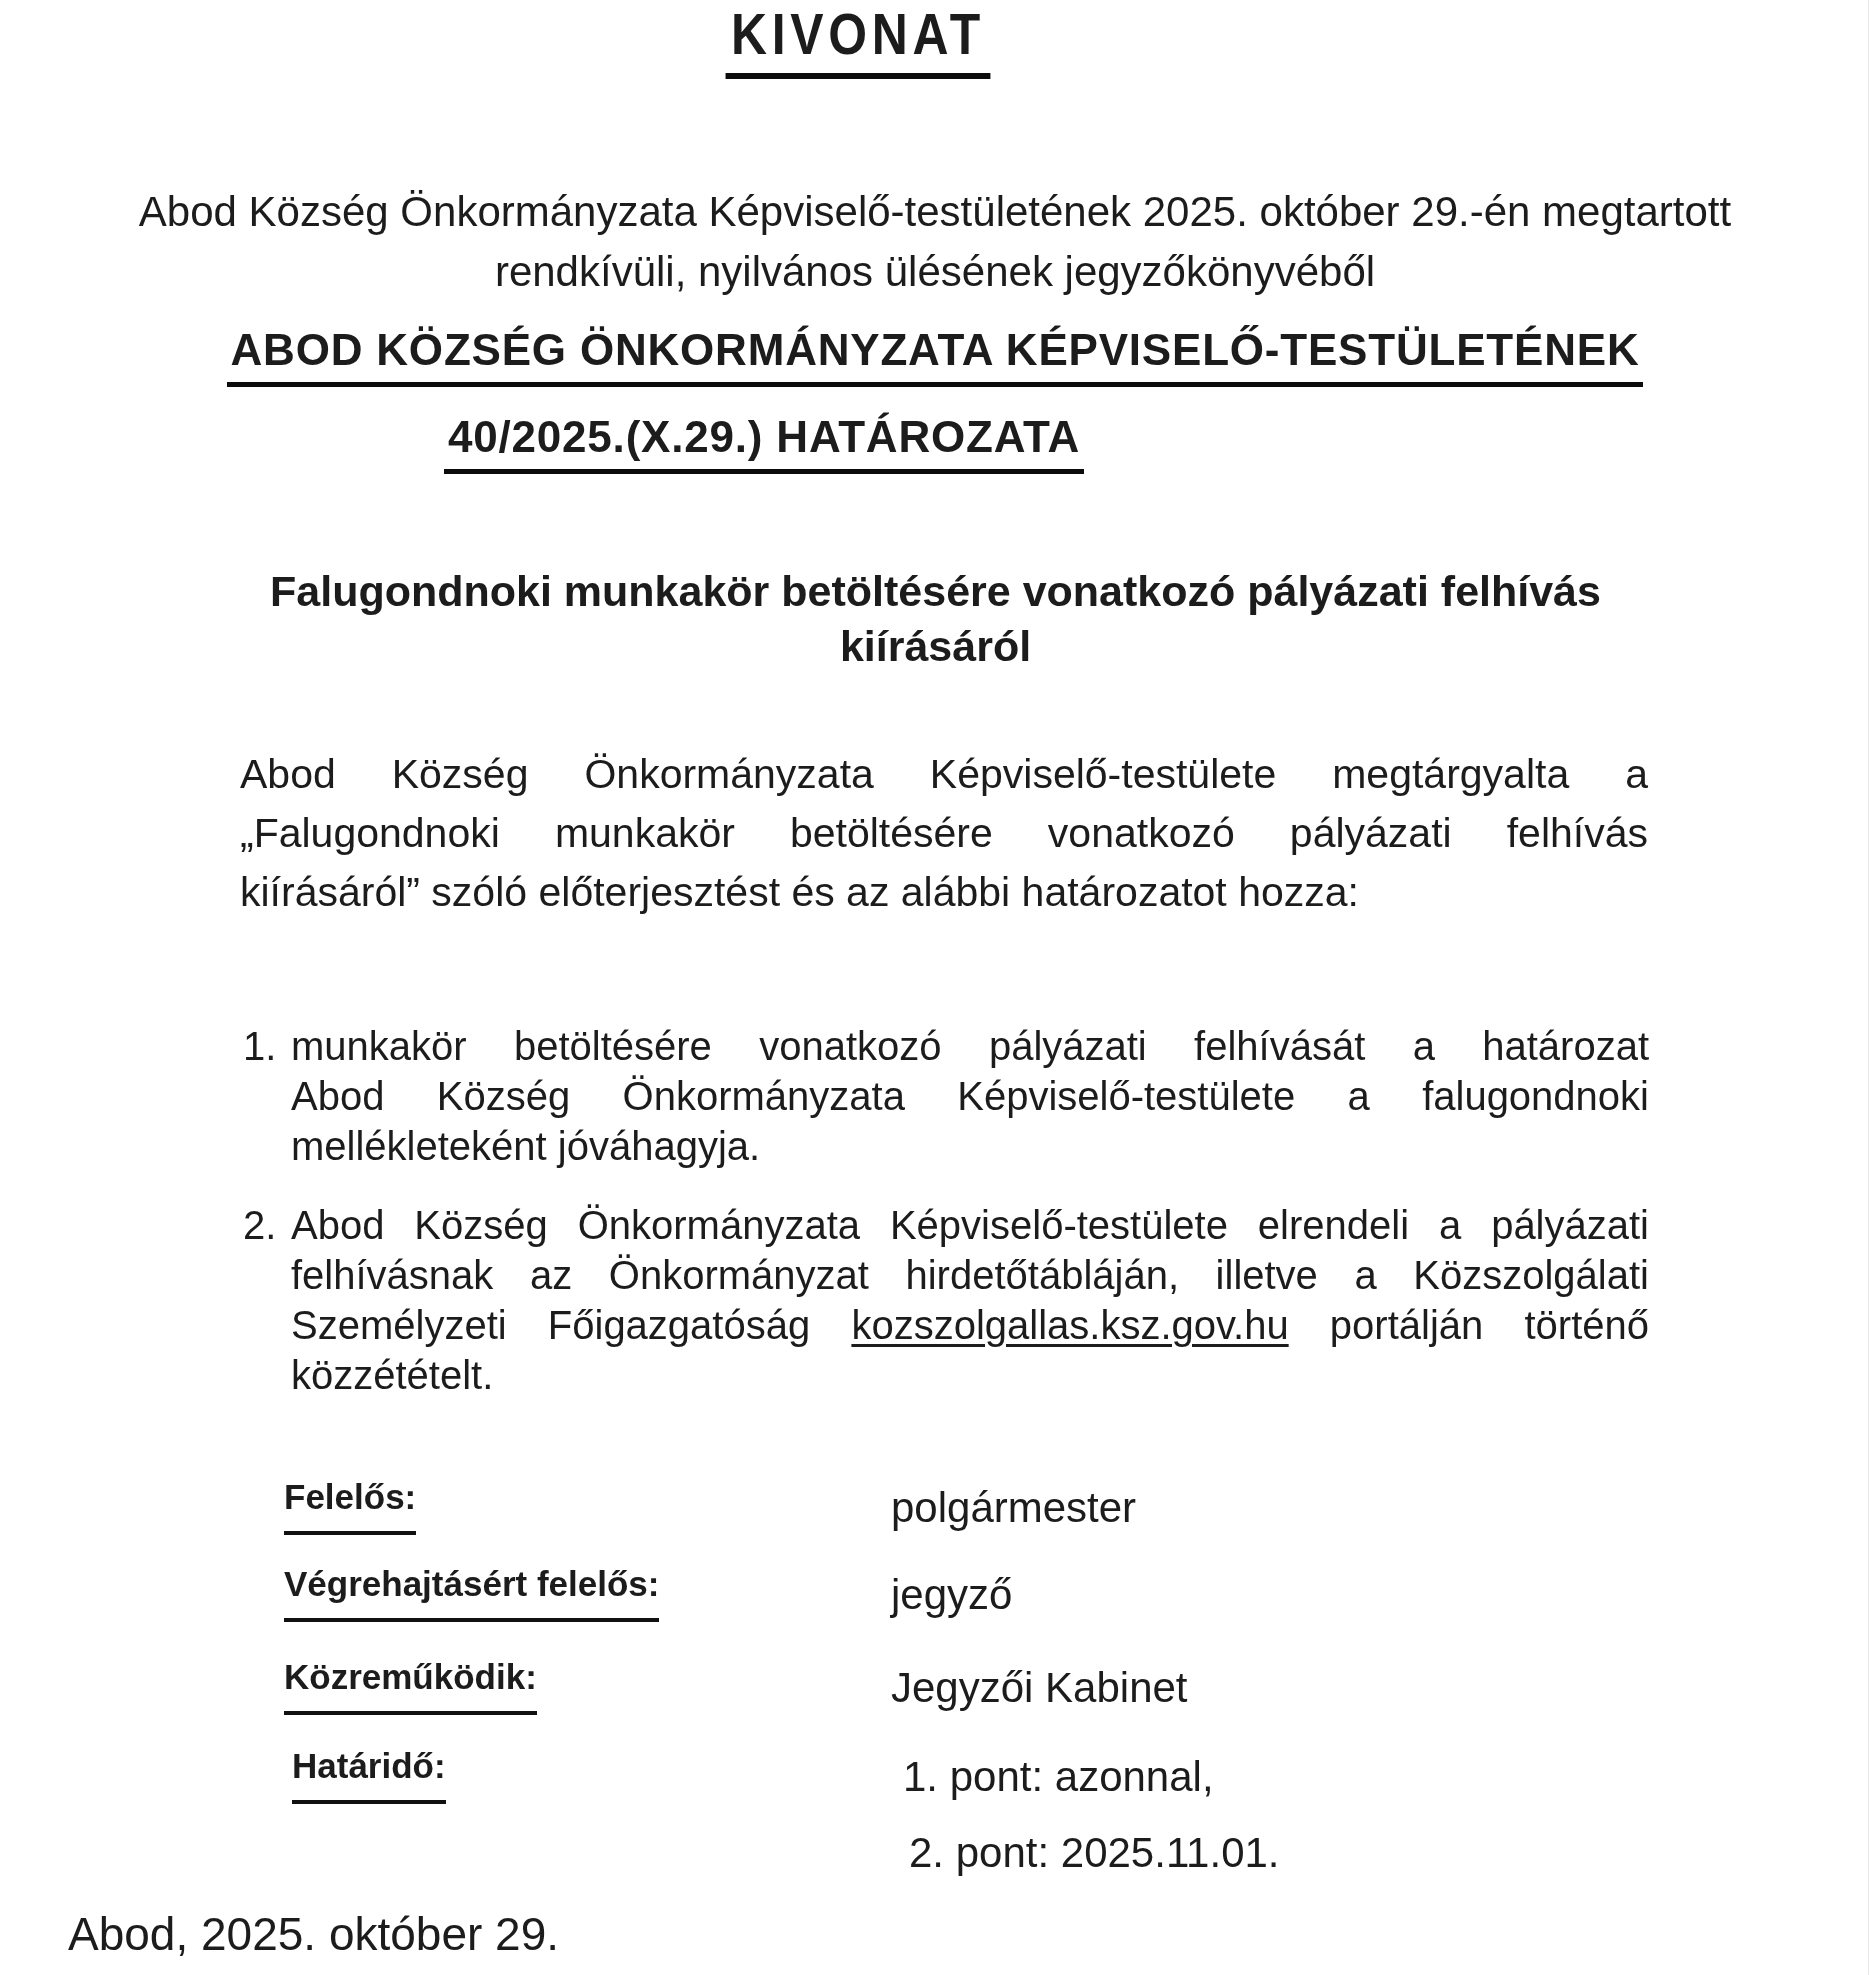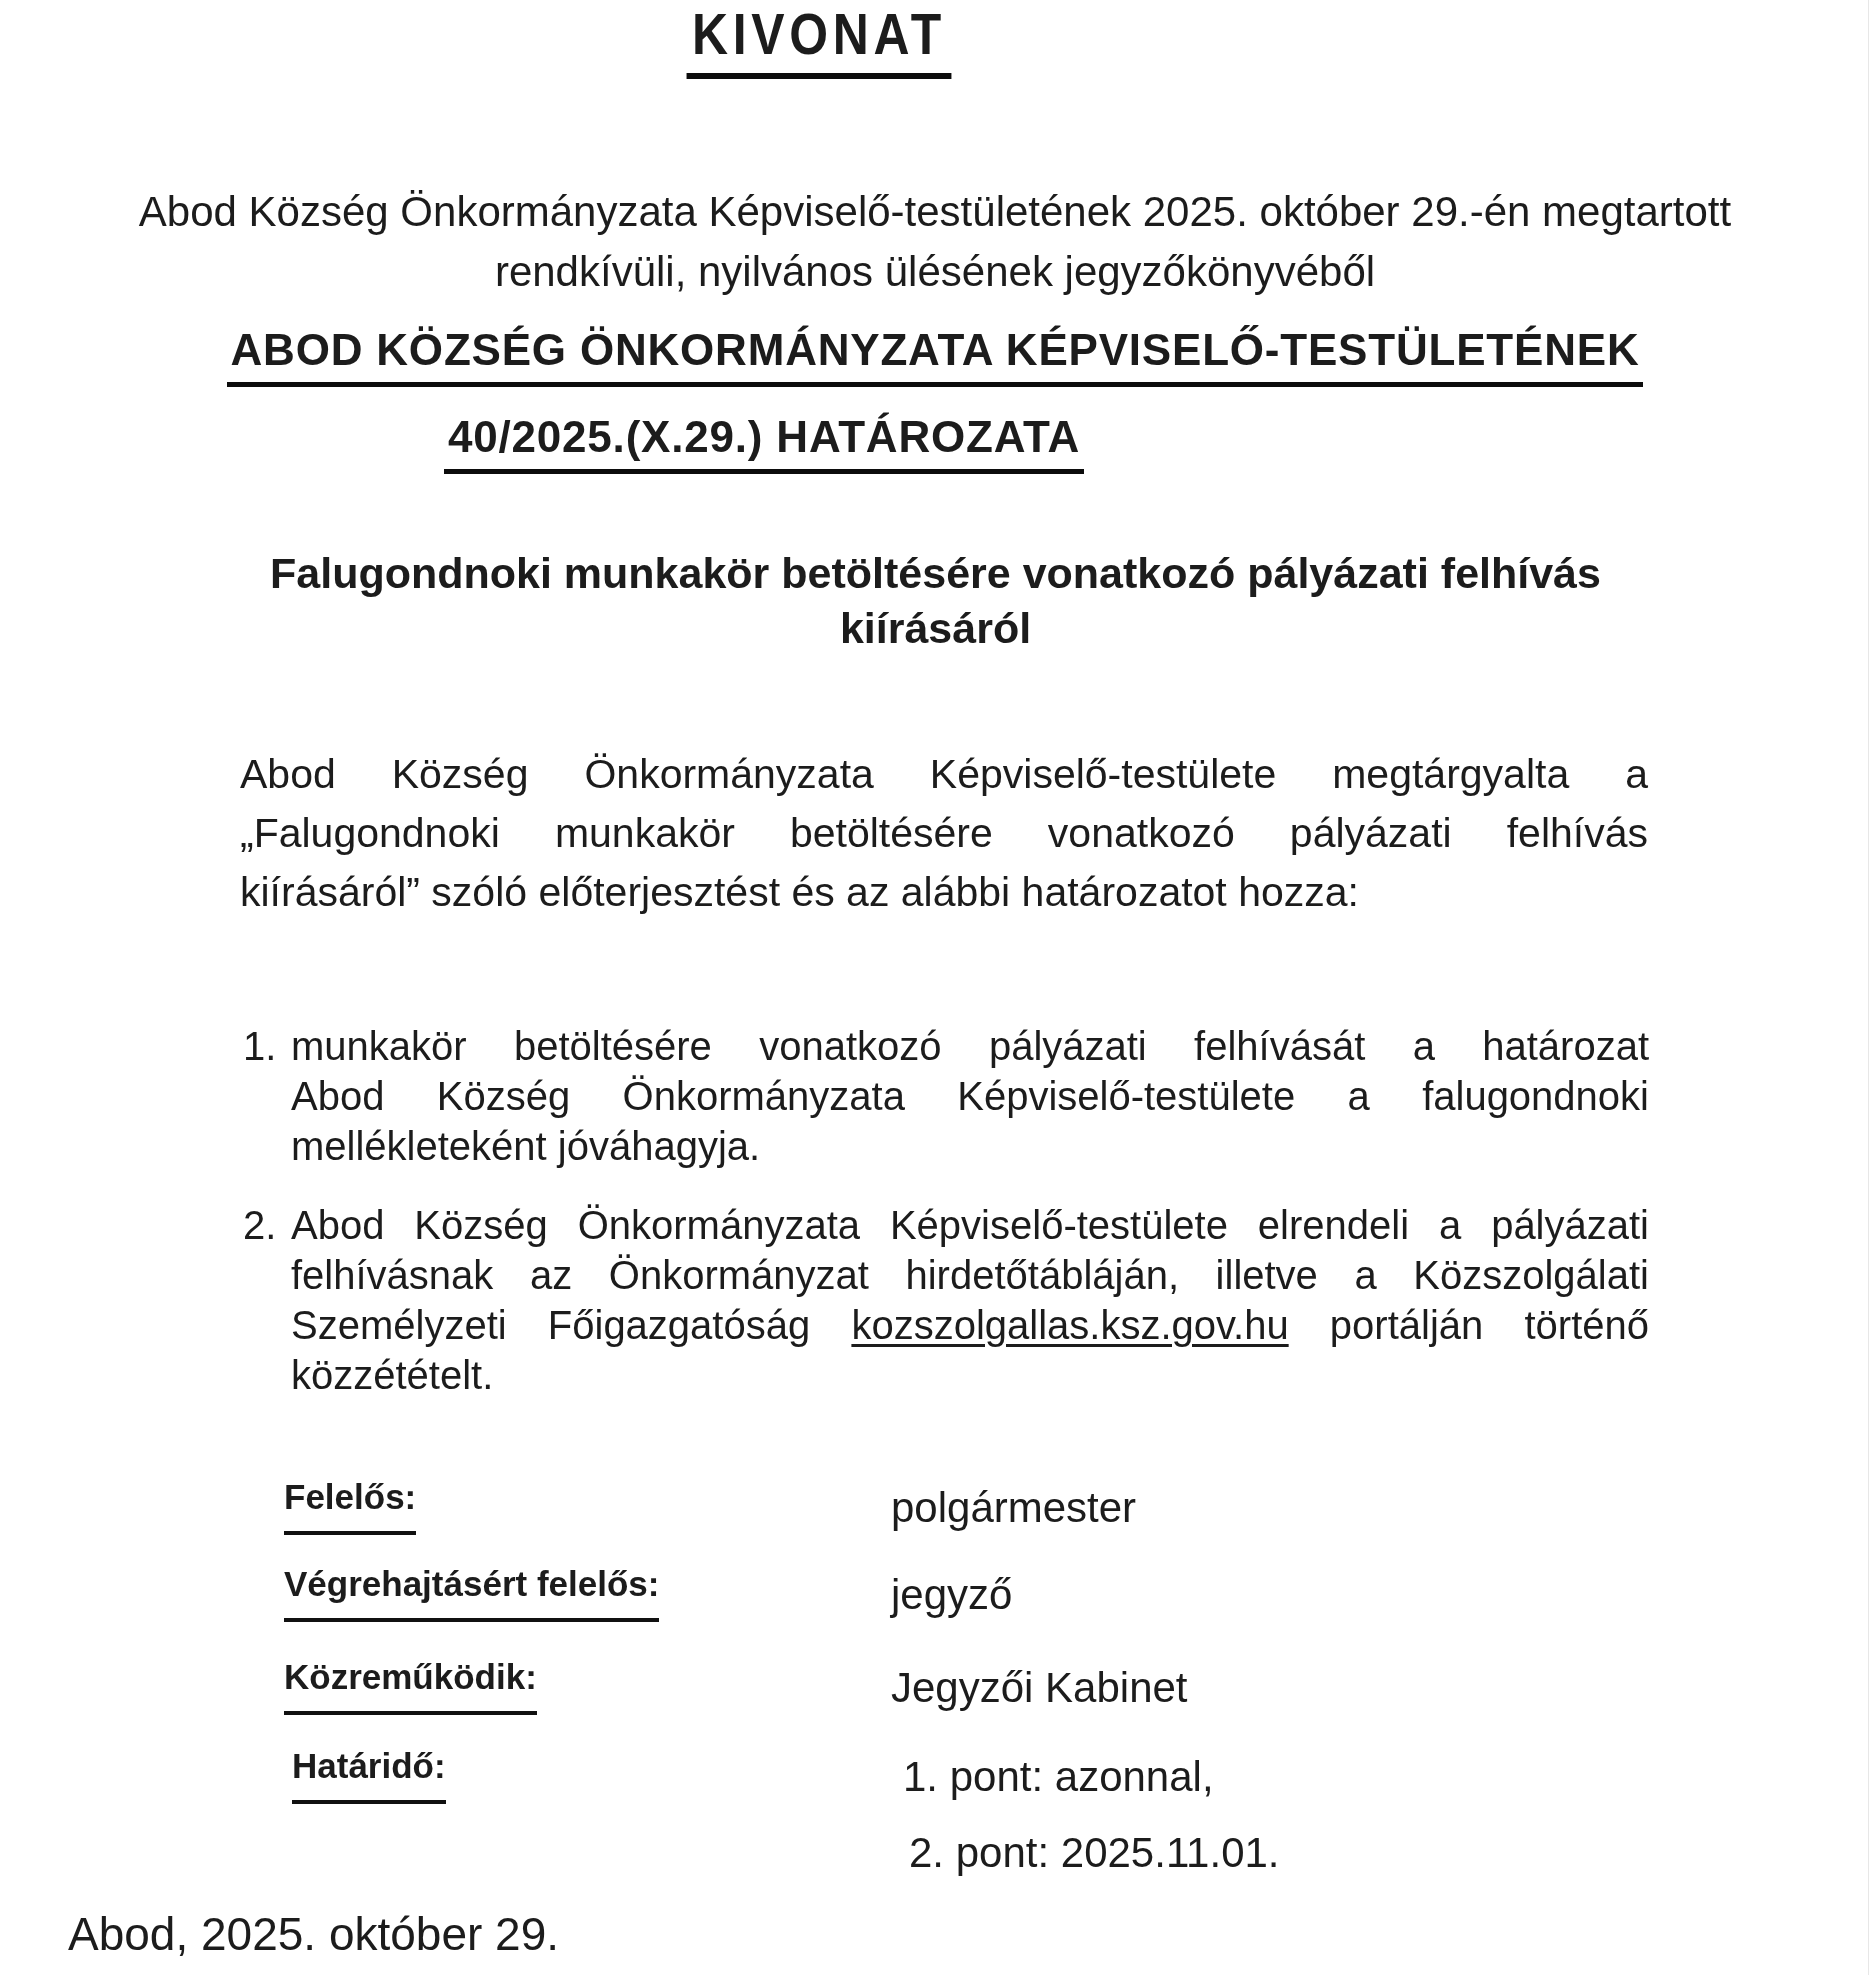--- a/index.html
+++ b/index.html
@@ -36,38 +36,38 @@
   .val{ font-size:42px; }
   .txt106{ font-size:46px; }
   .ul{ text-decoration:underline; text-decoration-thickness:2.8px; text-underline-offset:4.7px; }
   .scan-edge{ position:absolute; right:0; top:0; width:2px; height:100%; background:#e7e7e7; }
 </style>
 </head>
 <body>
 
 <div class="page">
 
-  <div class="abs center z2" style="left:0; top:240; width:1554px;">
+  <div class="abs center z2" style="left:0; top:240; width:1554px;padding-left:39px;">
     <span class="title-span">KIVONAT</span>
   </div>
 
   <div class="abs center intro z2" style="left:0; top:182px; width:1870px;">
     <div><span>Abod Község Önkormányzata Képviselő-testületének </span><span class="b">2025. október 29.-én</span><span> megtartott</span></div>
     <div><span class="b">rendkívüli, nyilvános</span><span> ülésének jegyzőkönyvéből</span></div>
   </div>
 
   <div class="abs center z2" style="left:0; top:325px; width:1870px;">
     <span class="h-underline">ABOD KÖZSÉG ÖNKORMÁNYZATA KÉPVISELŐ-TESTÜLETÉNEK</span>
   </div>
 
   <div class="abs center z2" style="left:0; top:412px; width:1528px;">
     <span class="h-underline">40/2025.(X.29.) HATÁROZATA</span>
   </div>
 
-  <div class="abs center subject z2" style="left:119px; top:546px; width:1633px;">
+  <div class="abs center subject z2" style="left:119px; top:564px; width:1633px;">
     <div>Falugondnoki munkakör betöltésére vonatkozó pályázati felhívás</div>
     <div>kiírásáról</div>
   </div>
 
   <div class="abs para z2" style="left:240px; top:705px; width:1408px;margin-top:40px;">
     <div class="jline">Abod Község Önkormányzata Képviselő-testülete megtárgyalta a</div>
     <div class="jline">„Falugondnoki munkakör betöltésére vonatkozó pályázati felhívás</div>
     <div class="lline">kiírásáról” szóló előterjesztést és az alábbi határozatot hozza:</div>
   </div>
 

